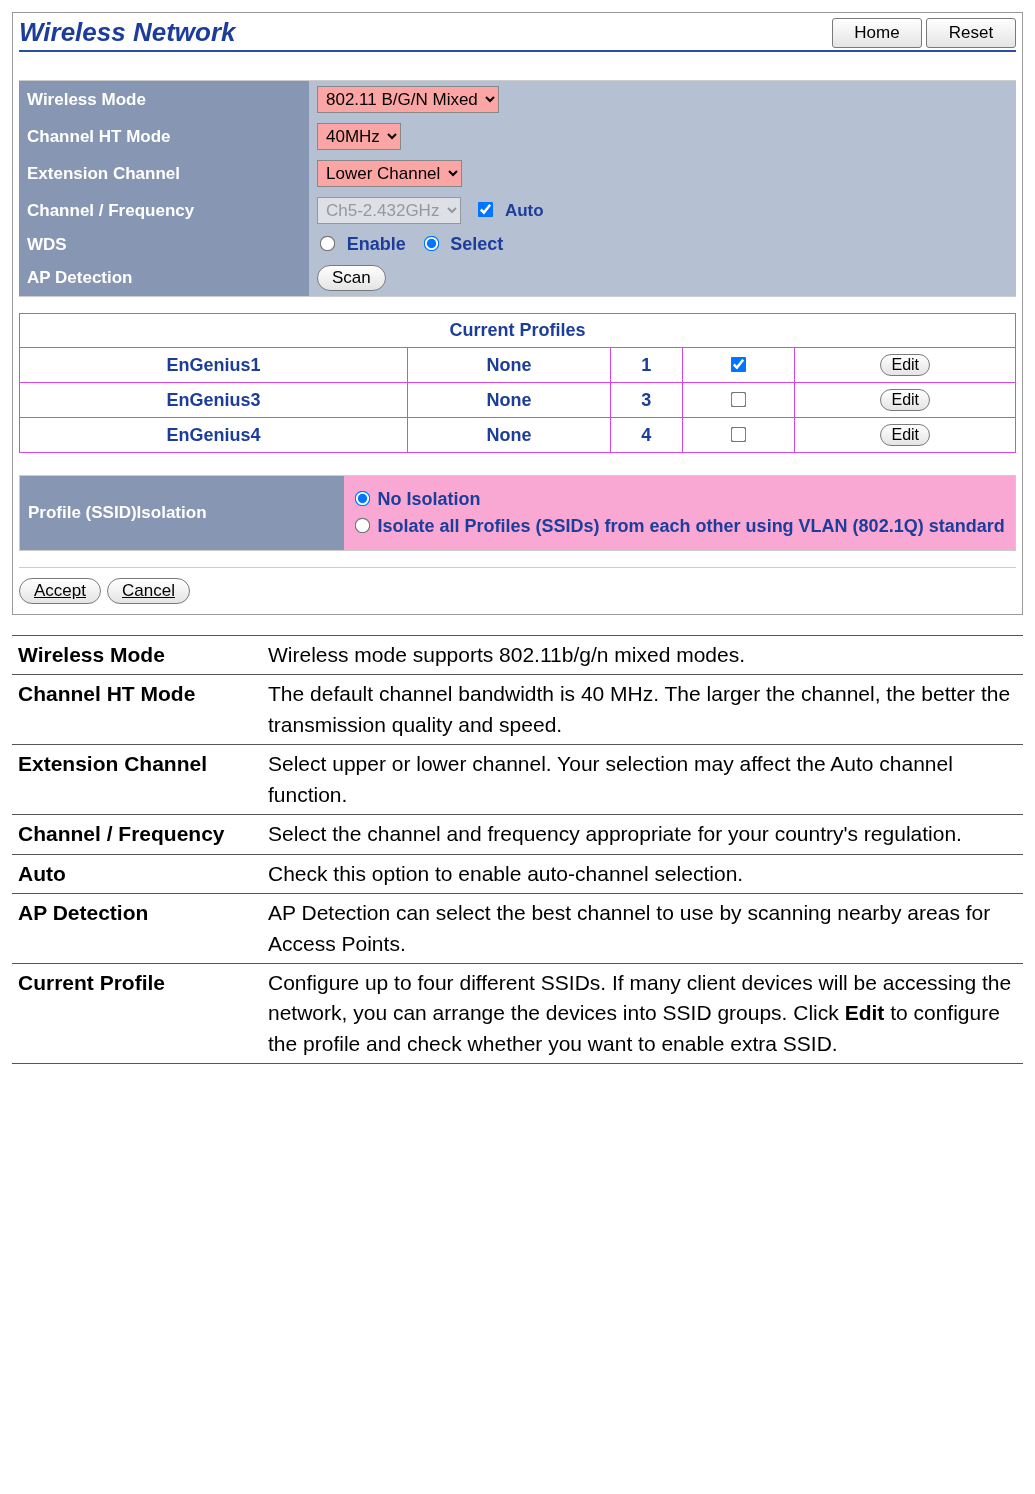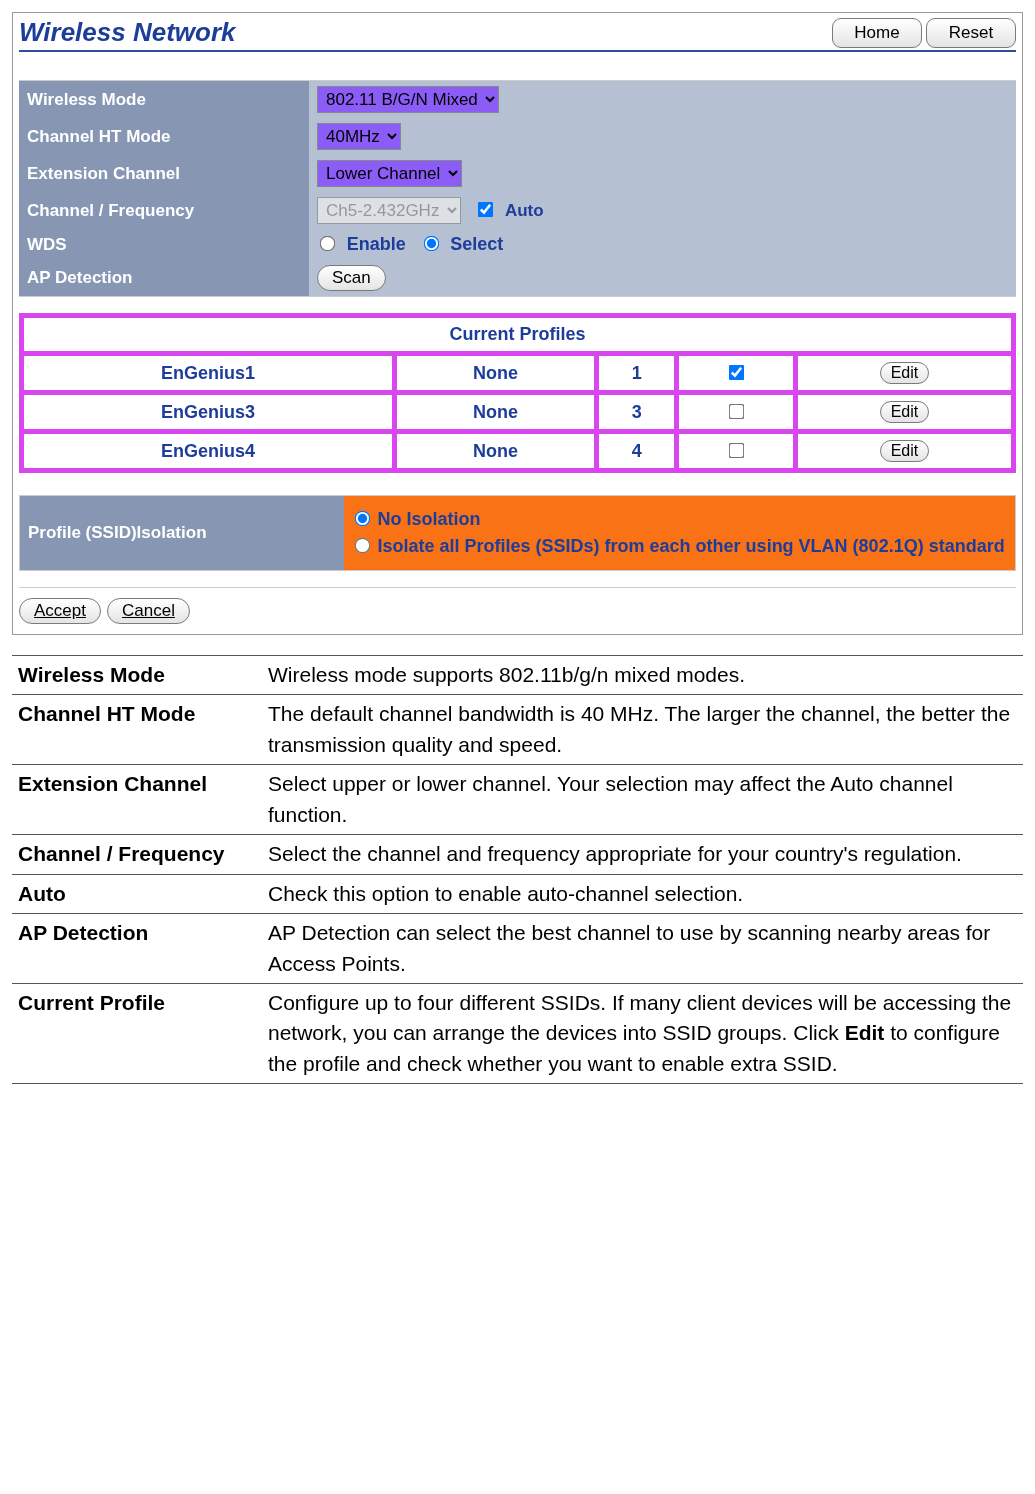--- a/index.html
+++ b/index.html
@@ -30,21 +30,21 @@
     font-weight: bold;
     font-style: italic;
     color: #1d3d9a;
   }
   .hdr-btns { display: flex; gap: 4px; }
   .hdr-btn {
     width: 90px;
     height: 30px;
     border: 1px solid #7a7a7a;
     background: linear-gradient(#ffffff, #e4e4e4);
-    border-radius: 9px;
+    border-radius: 3px;
     font-size: 17px;
     cursor: pointer;
   }
   table.settings {
     width: 100%;
     border-collapse: collapse;
     border-top: 1px solid #ccc;
     border-bottom: 1px solid #ccc;
     margin-bottom: 16px;
   }
@@ -60,21 +60,21 @@
     font-size: 17px;
   }
   td.val {
     background: #b6c0d3;
     color: #000;
   }
   select {
     font-size: 17px;
     padding: 2px 4px;
     border: 1px solid #888;
-    background: #8b5cf6;
+    background: #fca5a5;
   }
   select.disabled { color: #888; background: #eee; }
   .auto-label {
     font-weight: bold;
     color: #1d3d9a;
     margin-left: 4px;
   }
   .wds-opt {
     font-weight: bold;
     color: #1d3d9a;
@@ -89,21 +89,21 @@
     padding: 2px 14px;
     cursor: pointer;
   }
   .edit-btn { padding: 1px 10px; font-size: 16px; }
   table.profiles {
     width: 100%;
     border-collapse: collapse;
     border: 1px solid #ccc;
   }
   table.profiles th, table.profiles td {
-    border: 5px solid #d946ef;
+    border: 1px solid #d946ef;
     padding: 6px 4px;
     text-align: center;
     font-size: 18px;
   }
   .profiles-title {
     background: #8696b3;
     color: #0b1a4a;
     font-weight: bold;
     font-size: 18px;
   }
@@ -126,21 +126,21 @@
   }
   table.iso td { padding: 10px 8px; }
   .iso-lbl {
     width: 324px;
     background: #8696b3;
     color: #fff;
     font-weight: bold;
     font-size: 17px;
   }
   .iso-val {
-    background: #f97316;
+    background: #f9a8d4;
     color: #1d3d9a;
     font-weight: bold;
     font-size: 18px;
     line-height: 1.5;
   }
   .iso-opt { display: block; }
   .actions { display: flex; gap: 6px; margin-top: 4px; text-decoration: underline; }
   
   table.desc {
     width: 100%;

